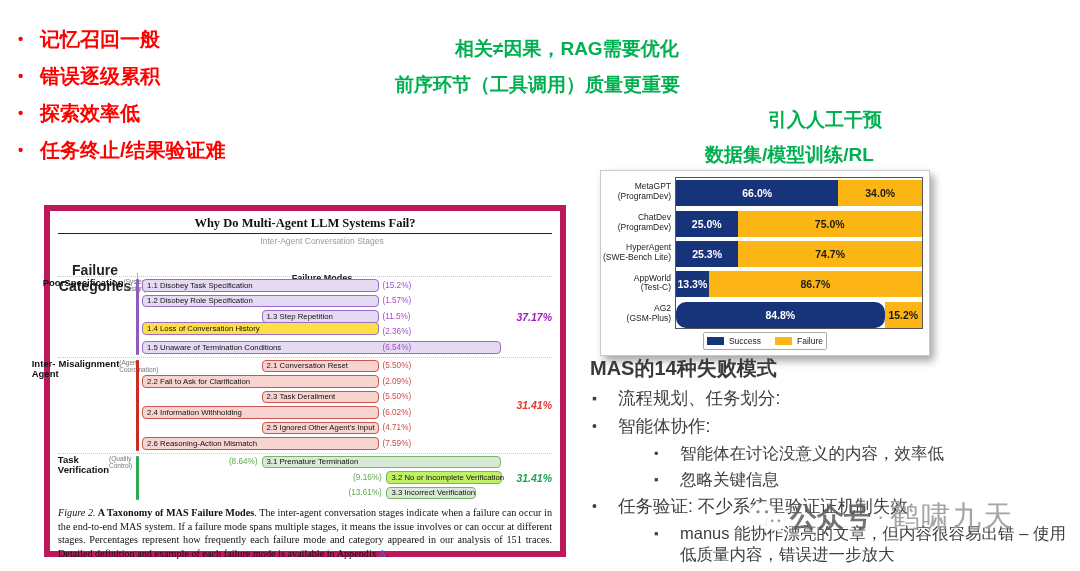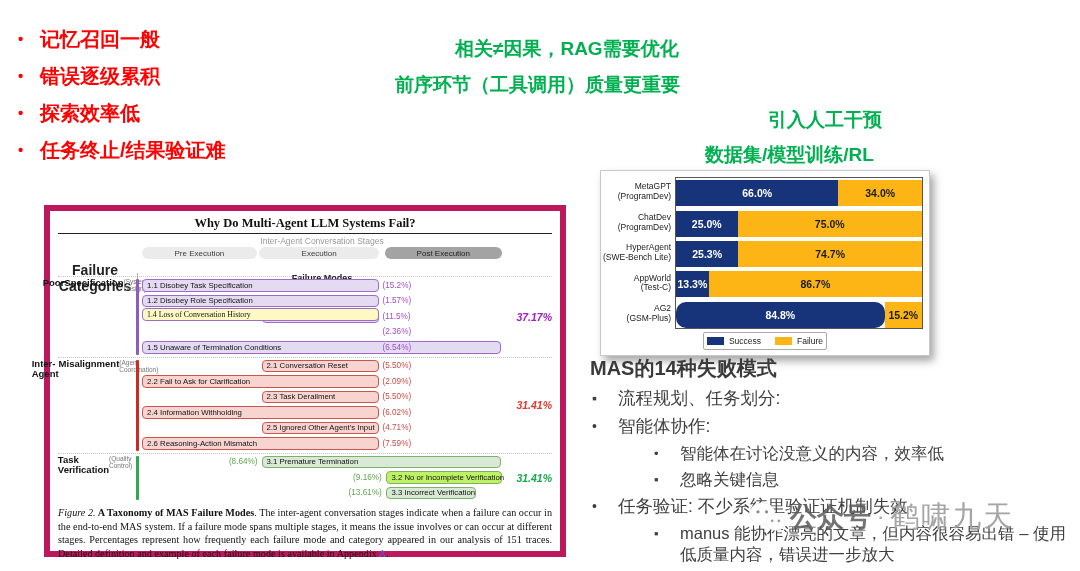--- a/index.html
+++ b/index.html
@@ -128,25 +128,20 @@
 
   <div class="figure-box">
     <div class="fig-title">Why Do Multi-Agent LLM Systems Fail?</div>
     <hr class="fig-rule">
 
     <div class="fig-grid stages-row">
       <div></div>
         <div></div>
       <div>
         <div class="stages-label">Inter-Agent Conversation Stages</div>
-        <div class="pills" id="stage-pills">
-            <div class="pill light" style="left: 0%; width: 31.9%;">Pre Execution</div>
-            <div class="pill light" style="left: 32.6%; width: 33.2%;">Execution</div>
-            <div class="pill dark" style="left: 67.4%; width: 32.6%;">Post Execution</div>
-          </div>
       </div>
       <div></div>
     </div>
 
     <div class="fig-grid hdr-row">
       <div class="hdr-cat">Failure Categories</div>
       <div class="hdr-sep"></div>
       <div class="hdr-modes">Failure Modes</div>
       <div></div>
     </div>
@@ -168,21 +163,21 @@
             </div>
             <div class="mode-pct" style="color: rgb(161, 78, 201); top: 2.5px; left: 66.8%;">(15.2%)</div>
             <div class="mode-bar" style="left: 0%; width: 65.8%; top: 16.5px; background: rgb(228, 219, 242); border-color: rgb(158, 107, 203);">
               <span>1.2 Disobey Role Specification</span>
             </div>
             <div class="mode-pct" style="color: rgb(161, 78, 201); top: 18px; left: 66.8%;">(1.57%)</div>
             <div class="mode-bar" style="left: 33.2%; width: 32.6%; top: 32px; background: rgb(228, 219, 242); border-color: rgb(158, 107, 203);">
               <span>1.3 Step Repetition</span>
             </div>
             <div class="mode-pct" style="color: rgb(161, 78, 201); top: 33.5px; left: 66.8%;">(11.5%)</div>
-            <div class="mode-bar" style="left: 0%; width: 65.8%; top: 30px; background: #fef9c3; border-color: rgb(158, 107, 203); font-family: Liberation Serif, serif;">
+            <div class="mode-bar" style="left: 0%; width: 65.8%; top: 44px; background: #fde047; border-color: rgb(158, 107, 203);">
               <span>1.4 Loss of Conversation History</span>
             </div>
             <div class="mode-pct" style="color: rgb(161, 78, 201); top: 49px; left: 66.8%;">(2.36%)</div>
             <div class="mode-bar" style="left: 0%; width: 99.7%; top: 63px; background: rgb(228, 219, 242); border-color: rgb(158, 107, 203);">
               <span>1.5 Unaware of Termination Conditions</span>
             </div>
             <div class="mode-pct" style="color: rgb(161, 78, 201); top: 64.5px; left: 66.8%;">(6.54%)</div>
           </div>
           <div class="total-col">
             <div class="total-val" style="color: rgb(162, 28, 196);">37.17%</div>

